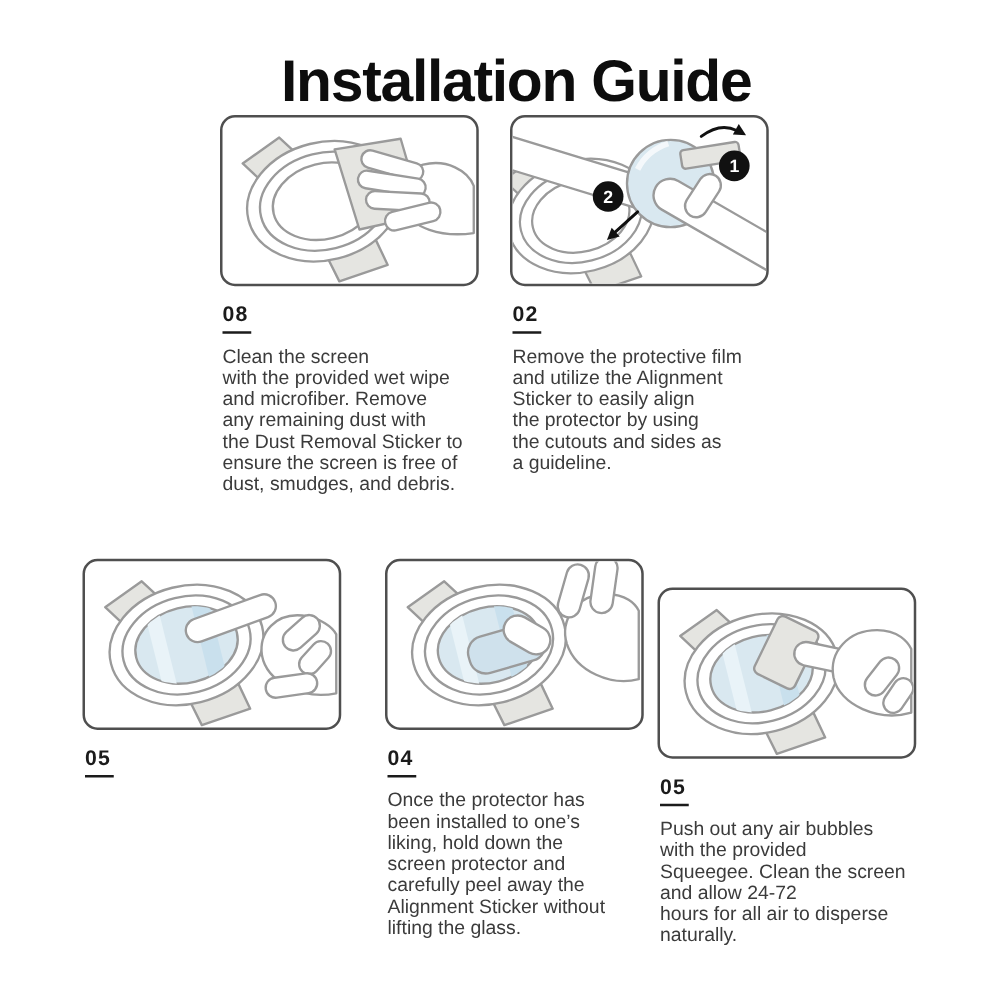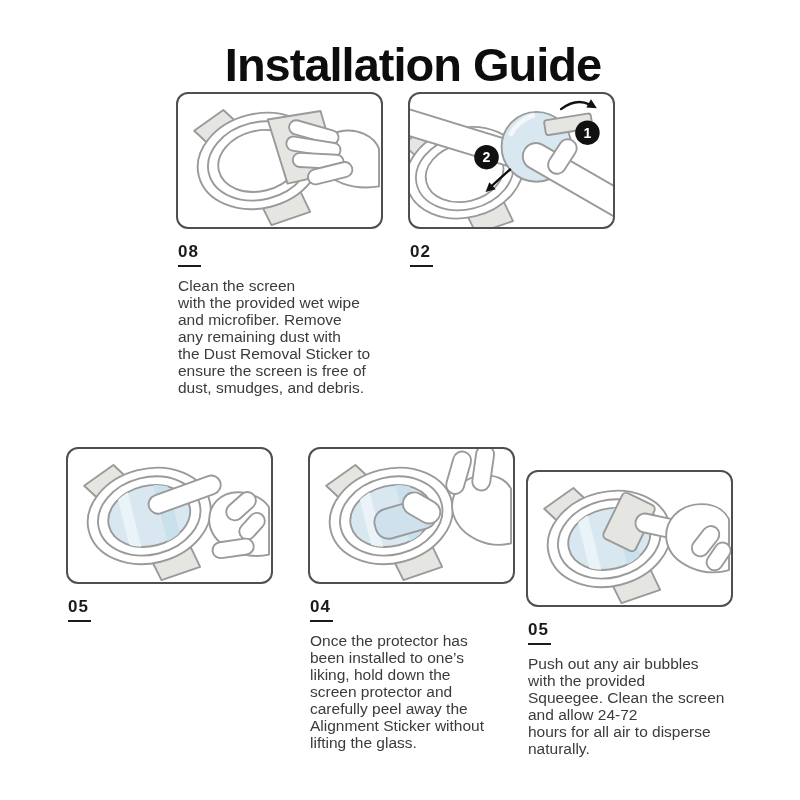--- a/index.html
+++ b/index.html
@@ -98,20 +98,26 @@
         </g>
         <g>
           <circle class="bdg" cx="79" cy="67" r="13"></circle>
           <text class="bdgtxt" x="79" y="72.5">2</text>
         </g>
         <path class="arr" d="M104,80 L84,98"></path>
         <path class="arrh" d="M78,104 L88.8,101 L82,93.6 Z"></path>
       </svg>
     </div>
     <span class="stepnum">02</span>
+    <p class="steptext">Remove the protective film
+and utilize the Alignment
+Sticker to easily align
+the protector by using
+the cutouts and sides as
+a guideline.</p>
   </div>
 
   <div class="col" id="col3">
     <div class="panel">
       <svg viewBox="0 0 211 141">
         <defs>
           <clipPath id="face3">
               <ellipse cx="84" cy="71" rx="44" ry="32" transform="rotate(-14 84 71)"></ellipse>
             </clipPath>
         </defs>

